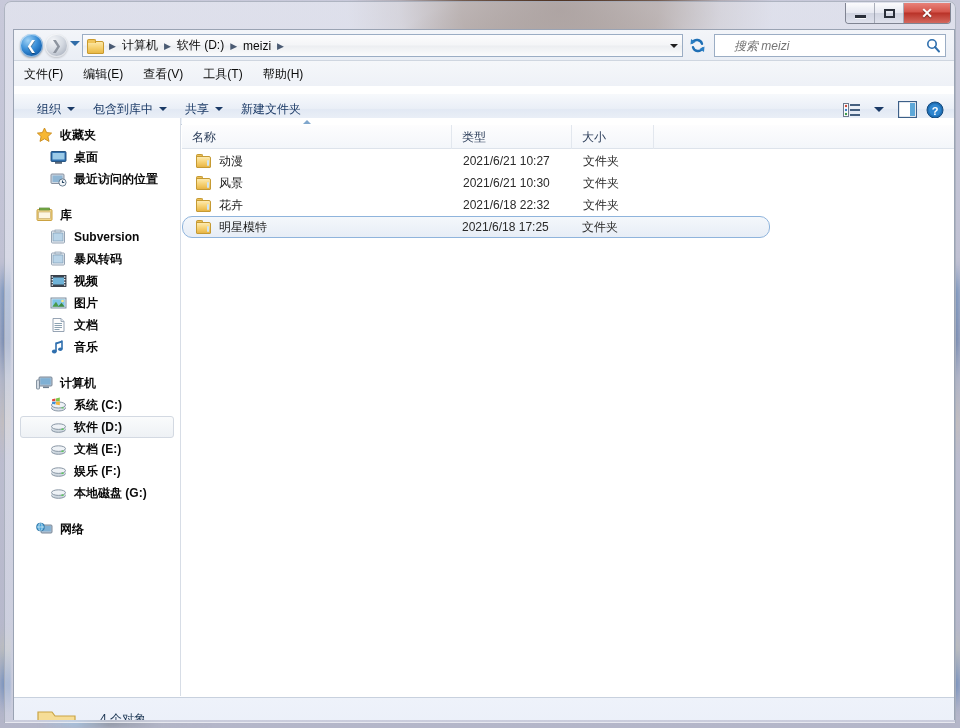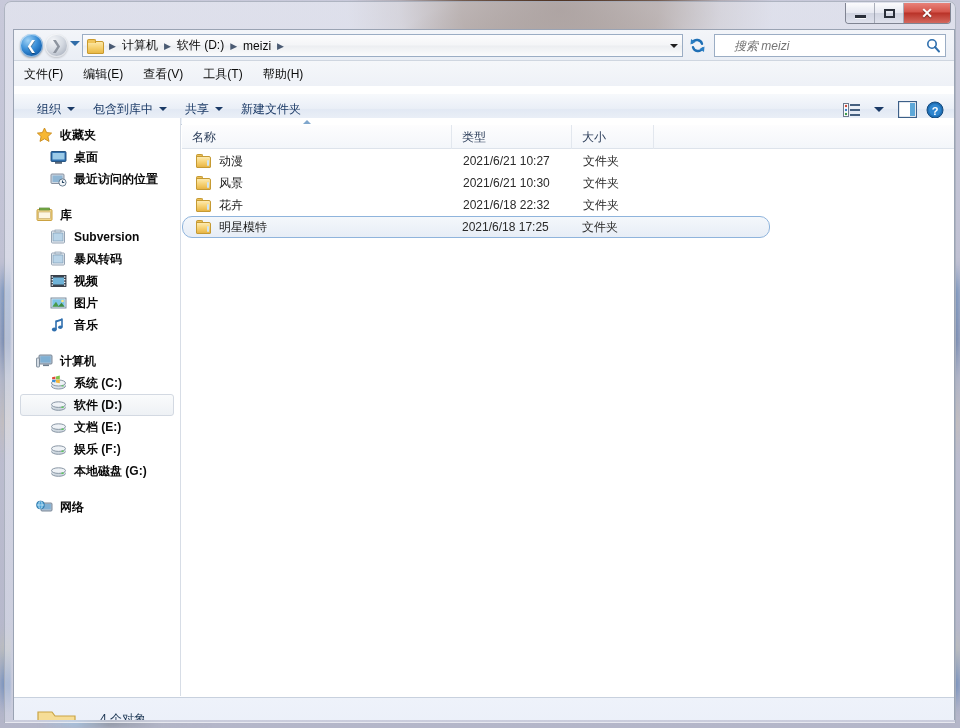--- a/index.html
+++ b/index.html
@@ -511,20 +511,33 @@
             <rect x="1" y="3" width="15" height="10" fill="#e8eef4" stroke="#6f8599" stroke-width="0.9"></rect>
             <rect x="2.3" y="4.3" width="12.4" height="7.4" fill="#7fc4e8"></rect>
             <polygon points="2.3,11.7 6,6.8 9,11.7" fill="#4b9b4b"></polygon>
             <polygon points="8,11.7 11.5,7.8 14.7,11.7" fill="#3f8a3f"></polygon>
             <circle cx="12.5" cy="6" r="1.3" fill="#ffe880"></circle>
           </svg>
           <span class="nav-label">图片</span>
         </div>
         <div class="nav-row child">
           <svg class="nav-icon" viewBox="0 0 17 16">
+            <path d="M3 1.5 h8 l3 3 v10 h-11 z" fill="#fdfdfd" stroke="#8b9aab" stroke-width="0.9"></path>
+            <path d="M11 1.5 v3 h3" fill="#dfe7ef" stroke="#8b9aab" stroke-width="0.8"></path>
+            <g stroke="#6f8a9e" stroke-width="0.8">
+              <line x1="4.5" y1="6.5" x2="12" y2="6.5"></line>
+                <line x1="4.5" y1="8.5" x2="12" y2="8.5"></line>
+              <line x1="4.5" y1="10.5" x2="12" y2="10.5"></line>
+                <line x1="4.5" y1="12.5" x2="9.5" y2="12.5"></line>
+            </g>
+          </svg>
+          <span class="nav-label">文档</span>
+        </div>
+        <div class="nav-row child">
+          <svg class="nav-icon" viewBox="0 0 17 16">
             <path d="M12 1.5 v8.5" stroke="#2f6fae" stroke-width="1.6" fill="none"></path>
             <path d="M6 3.5 v9" stroke="#2f6fae" stroke-width="1.6" fill="none"></path>
             <path d="M6 3.5 l6 -2 v2 l-6 2 z" fill="#2f6fae"></path>
             <ellipse cx="4.3" cy="12.5" rx="2.4" ry="1.9" fill="#2f6fae"></ellipse>
             <ellipse cx="10.3" cy="10.3" rx="2.2" ry="1.8" fill="#2f6fae"></ellipse>
           </svg>
           <span class="nav-label">音乐</span>
         </div>
       </div>
 

